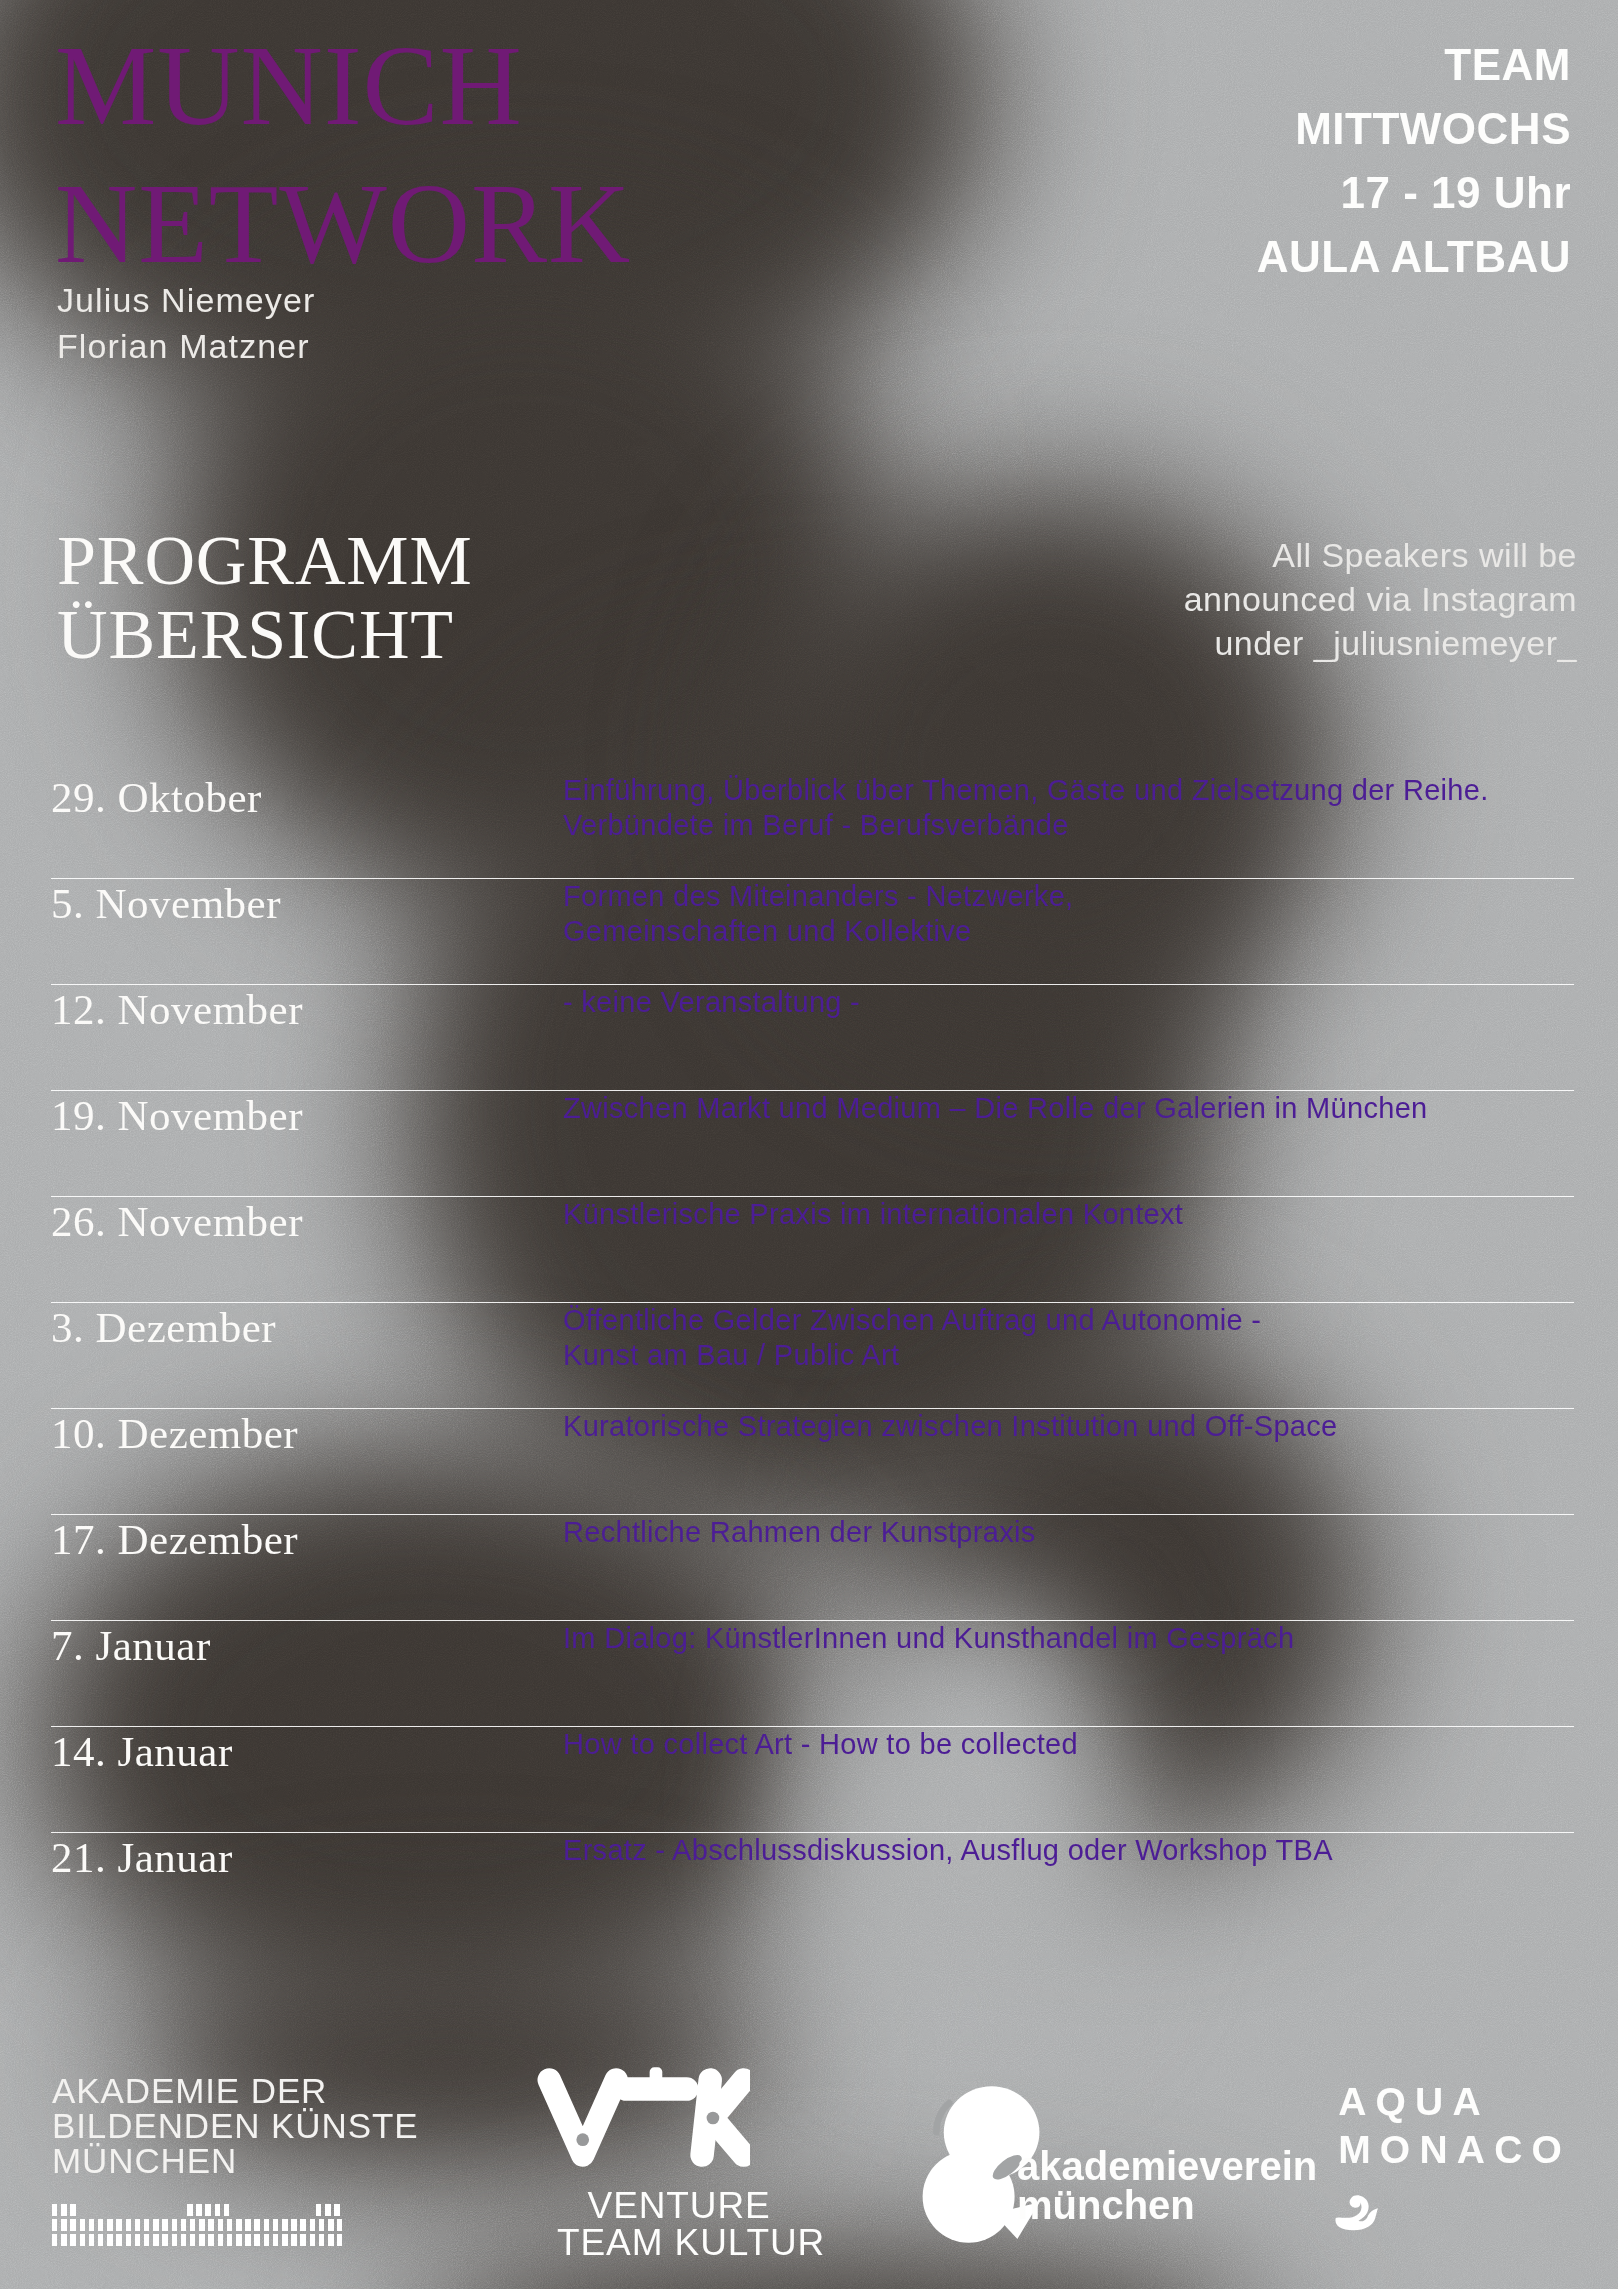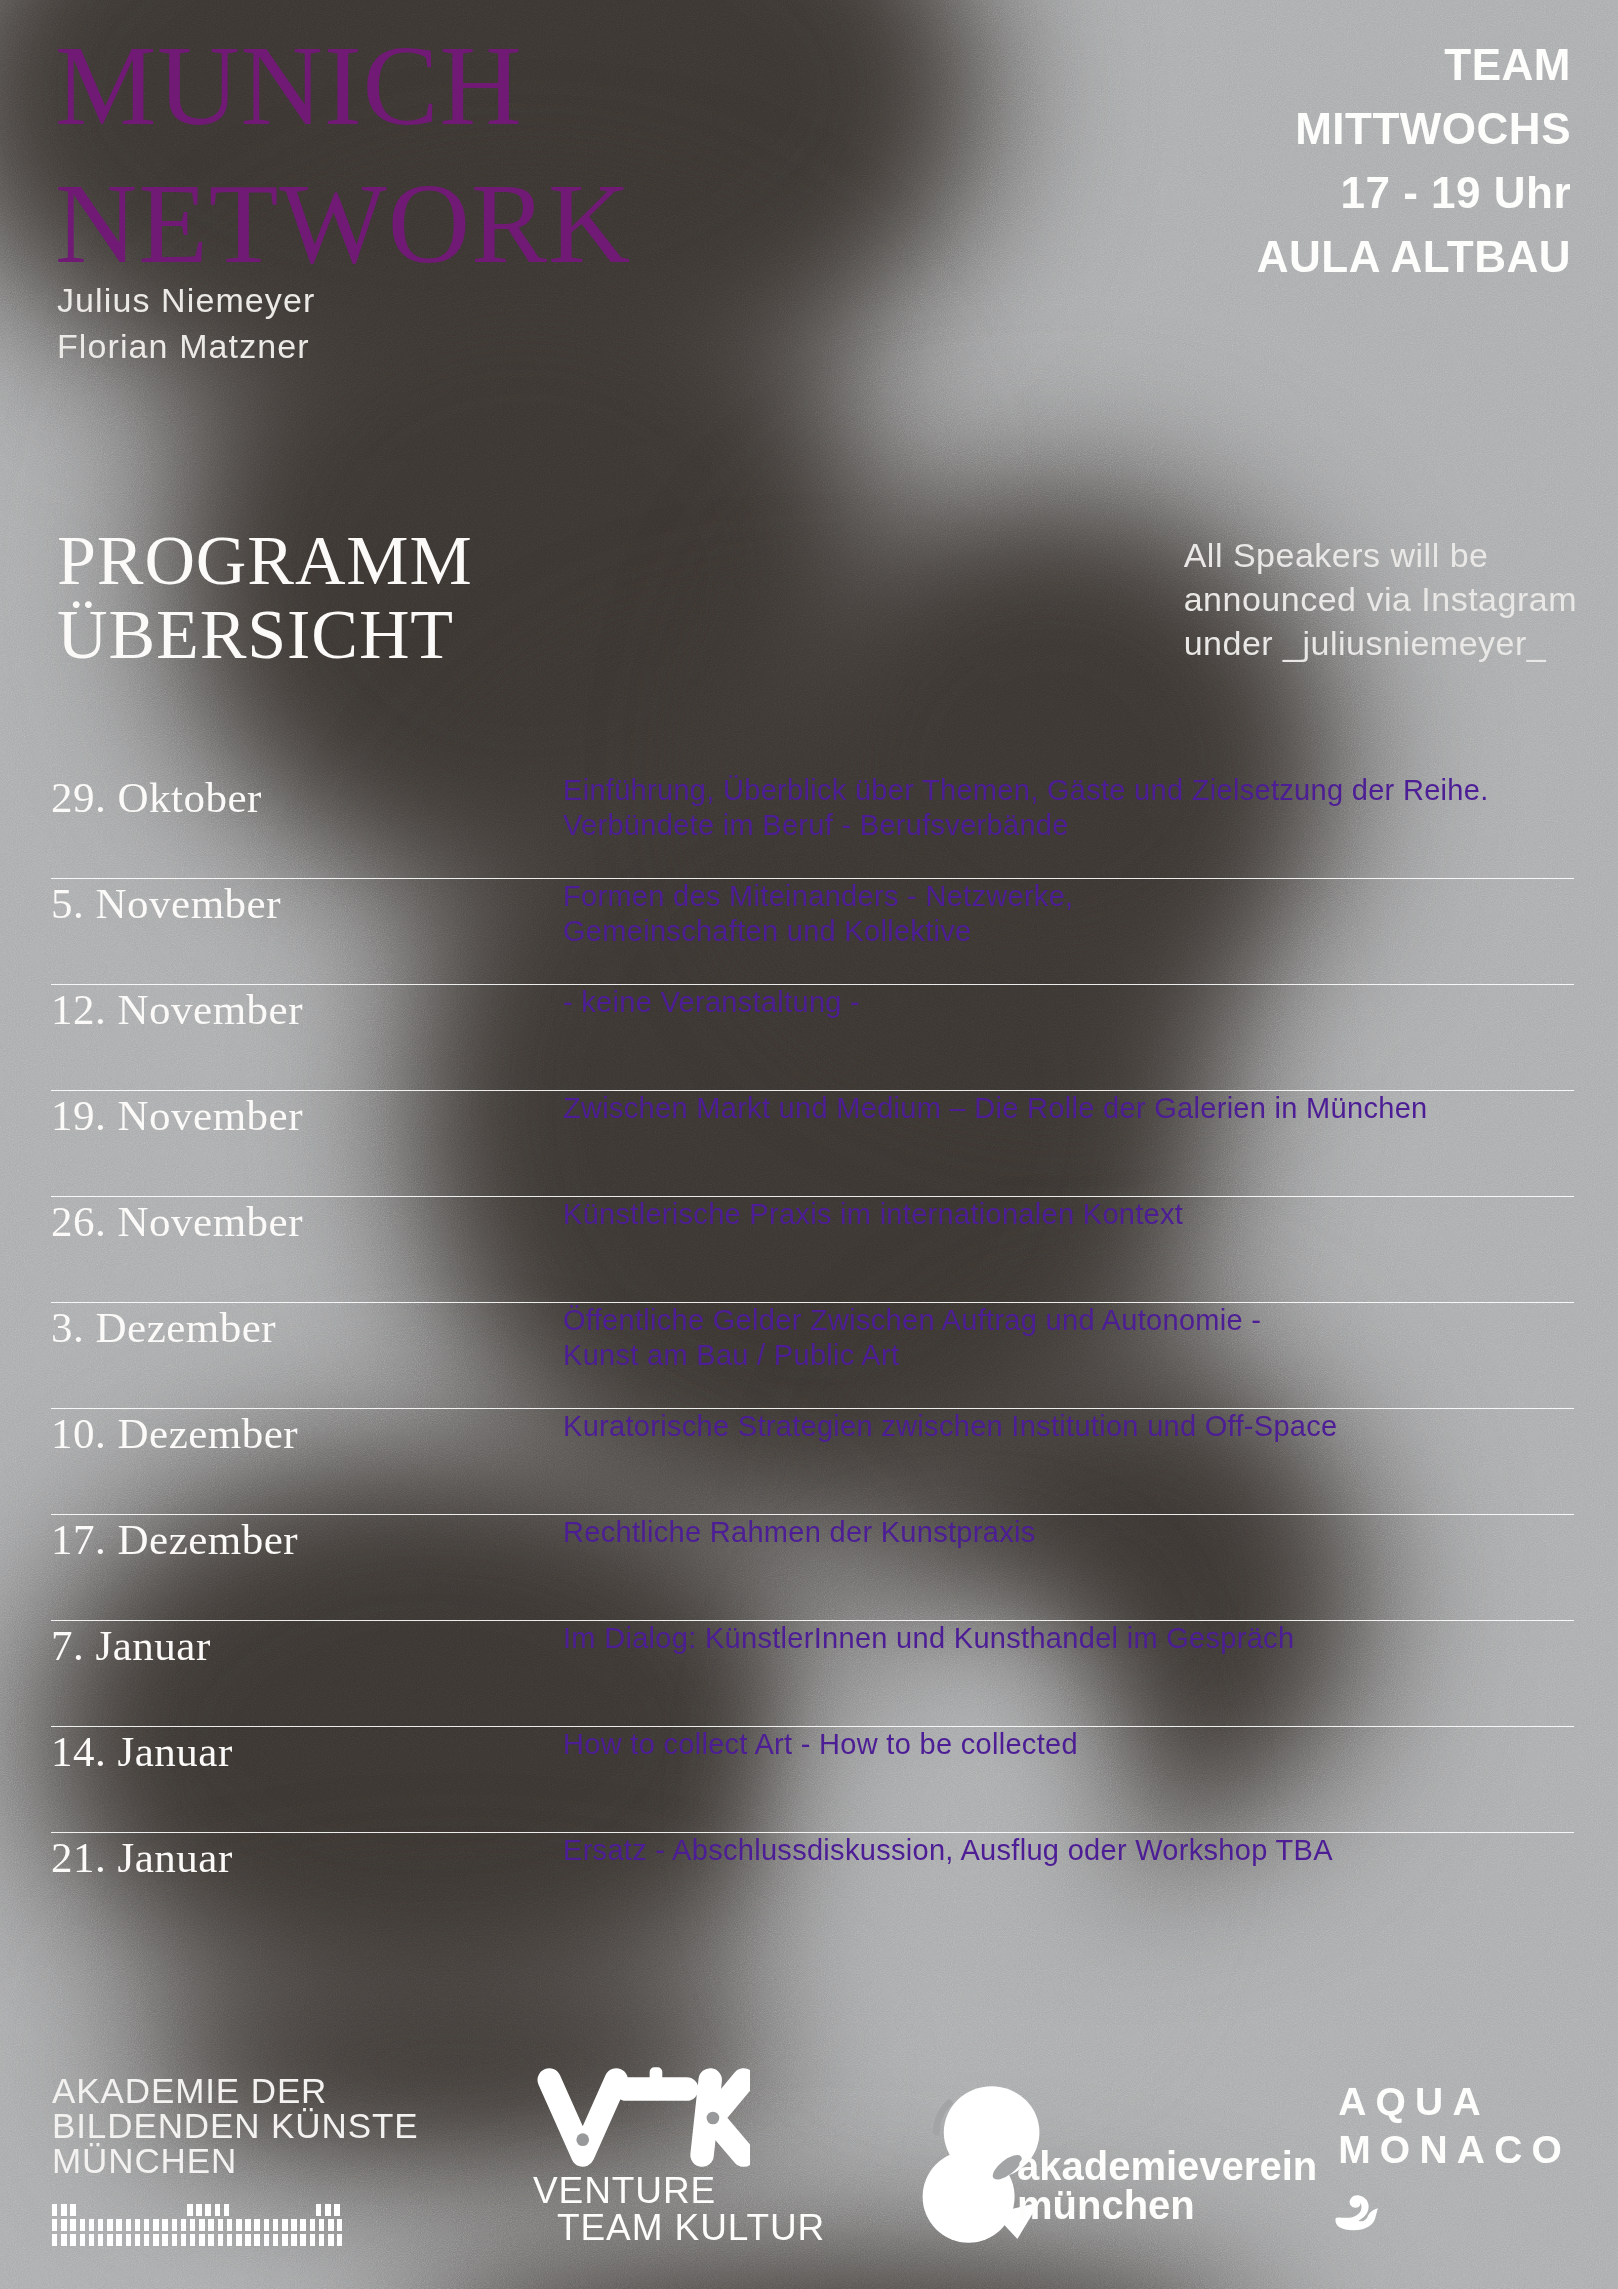--- a/index.html
+++ b/index.html
@@ -15,36 +15,36 @@
   
   .blob{position:absolute;border-radius:50%;background:var(--blob,#3a3531);filter:blur(74px);}
   .blob.light{background:var(--background,#a9abac);filter:blur(65px);}
   .grain{position:absolute;inset:0;width:100%;height:100%;mix-blend-mode:overlay;opacity:.38;pointer-events:none;}
   
   .serif{font-family:"Liberation Serif","DejaVu Serif",serif;}
   .title{left:55px;top:16.6px;font-size:114px;line-height:138px;color:#701a75;letter-spacing:0.9px;}
   .authors{left:57px;top:277px;font-size:34px;line-height:46px;color:#eceae7;letter-spacing:1.1px;font-weight:400;}
   .when{right:48px;top:33px;text-align:right;font-size:44px;line-height:64px;font-weight:bold;color:#fdfdfc;letter-spacing:0.5px;}
   .prog-heading{left:57px;top:524px;font-size:70px;line-height:74px;color:#fbfaf8;letter-spacing:0.9px;}
-  .speakers-note{right:42px;top:533px;text-align:left;font-size:34px;line-height:44px;color:#e9e8e6;letter-spacing:0.5px;}
+  .speakers-note{right:42px;top:533px;text-align:right;font-size:34px;line-height:44px;color:#e9e8e6;letter-spacing:0.5px;}
   
   .schedule{left:51px;top:773px;width:1523px;}
   .schedule-row{display:flex;height:106px;box-sizing:border-box;border-bottom:1.8px solid rgba(255,255,255,.9);}
   .schedule-row:last-child{border-bottom:none;height:92px;}
   .schedule-date{flex:0 0 512px;font-family:"Liberation Serif","DejaVu Serif",serif;font-size:43px;color:#fbfaf8;letter-spacing:0.5px;}
   .schedule-desc{flex:1;font-size:29px;line-height:35px;color:#4c1d95;letter-spacing:0.3px;}
   .schedule-desc div{white-space:nowrap;}
   
   .akbw-text{left:52px;top:2073px;font-size:35px;line-height:35px;color:#f3f2f0;letter-spacing:0.9px;}
   .akbw-logo{left:52px;top:2204px;width:290px;}
   .col-row{position:relative;height:12px;margin-bottom:2.8px;background:repeating-linear-gradient(90deg,#fff 0 5.5px,transparent 5.5px 9.2px);}
   .col-row.top{background:none;}
   .col-row.top .seg{position:absolute;top:0;height:100%;background:repeating-linear-gradient(90deg,#fff 0 5.5px,transparent 5.5px 9.2px);}
   .vtk{left:533px;top:2067px;color:#fdfdfc;}
-  .vtk-text{font-size:37px;line-height:37px;letter-spacing:0.9px;margin-top:0;}
+  .vtk-text{font-size:37px;line-height:37px;letter-spacing:0.9px;margin-top:15px;text-align:center;}
   .vtk-text .indent{padding-left:24px;}
   .akv{left:918px;top:2084px;}
   .akv-text{left:1017px;top:2147px;font-size:40px;line-height:39px;font-weight:bold;color:#fdfdfc;}
   .aqua{left:1329px;top:2078px;width:268px;text-align:left;color:#fdfdfc;}
   .aqua-line{font-size:39px;line-height:48px;font-weight:bold;letter-spacing:9.2px;text-indent:9.2px;}
   .aqua-swan{margin-top:14.8px;}
 </style>
 </head>
 <body>
 

